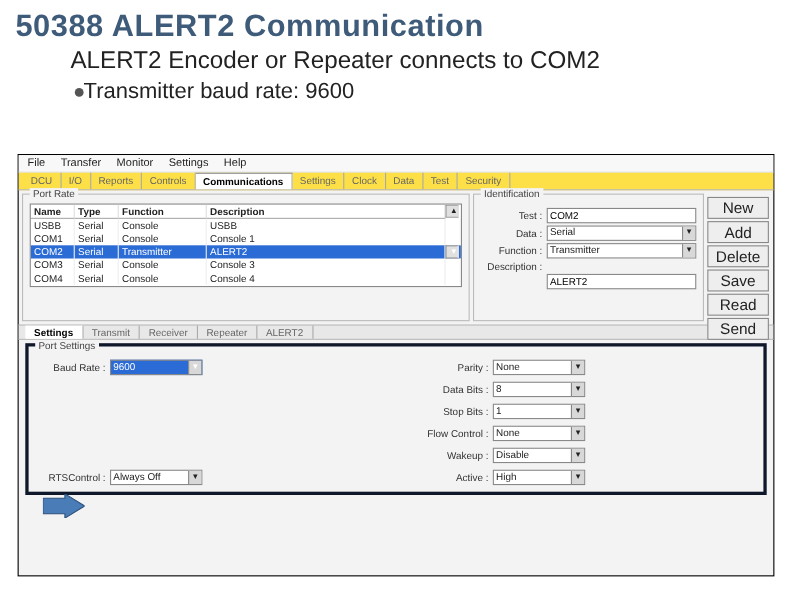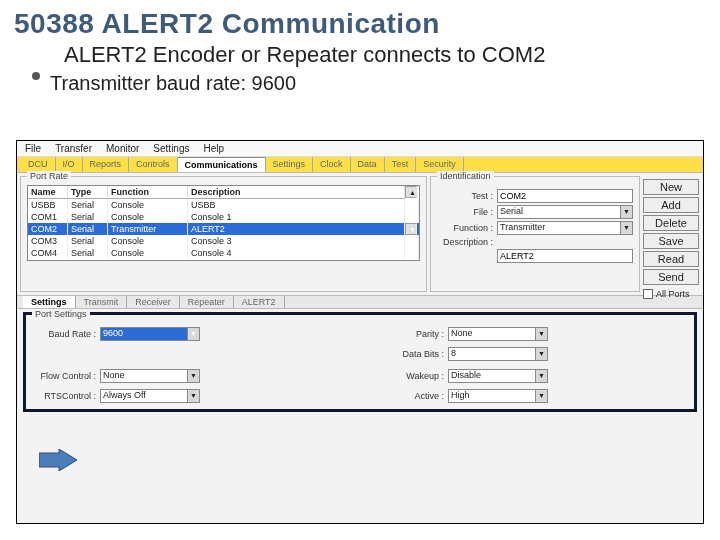--- a/index.html
+++ b/index.html
@@ -1,19 +1,19 @@
 <!DOCTYPE html>
 <html><head>
 <meta charset="utf-8">
 <style>
   * { box-sizing: border-box; margin: 0; padding: 0; }
   body { width: 720px; height: 540px; font-family: "Segoe UI", Tahoma, sans-serif; background: #fff; position: relative; overflow: hidden; }
   .slide-title { font-size: 28px; font-weight: 600; color: #3f5b7a; padding: 8px 14px 0 14px; letter-spacing: 0.5px; }
   .subtitle { font-size: 22px; color: #222; padding: 2px 0 0 64px; }
-  .bullet-row { display: flex; padding: 4px 0 6px 32px; gap: 10px; }
+  .bullet-row { display: flex; align-items: center; padding: 4px 0 6px 68px; }
   .bullet-dot { width: 8px; height: 8px; background: #555; border-radius: 50%; flex-shrink: 0; }
   .bullet-text { font-size: 20px; color: #222; }
   .app-frame { position: absolute; left: 16px; top: 140px; right: 16px; bottom: 16px; border: 1px solid #000; background: #f3f3f3; font-size: 10px; color: #222; }
   .menubar { display: flex; gap: 14px; padding: 2px 8px; background: #f8f8f8; border-bottom: 1px solid #ddd; }
   .menubar span { cursor: default; }
   .tabbar { display: flex; gap: 0; padding: 0 4px; background: #fde047; border-bottom: 1px solid #bbb; font-size: 9px; }
   .tabbar .tab { padding: 2px 7px; border-right: 1px solid #aaa; color: #666; cursor: default; }
   .tabbar .tab.active { background: #fff; color: #000; font-weight: 600; border-top: 1px solid #888; }
   .main-row { display: flex; height: 122px; }
   .port-list-group { flex: 1; border: 1px solid #bbb; margin: 3px; background: #f3f3f3; position: relative; }
@@ -23,29 +23,29 @@
   .pt-head > div { padding: 1px 3px; border-bottom: 1px solid #aaa; border-right: 1px solid #ddd; font-weight: 600; }
   .pt-row > div { padding: 1px 3px; border-right: 1px solid #eee; }
   .pt-row.sel { background: #2a6bd6; color: #fff; }
   .scroll-btn { background: #e0e0e0; border: 1px solid #999; width: 12px; height: 12px; font-size: 7px; text-align: center; line-height: 10px; }
   .ident-group { width: 210px; border: 1px solid #bbb; margin: 3px 3px 3px 0; background: #f3f3f3; position: relative; padding: 10px 6px 4px 6px; }
   .field-row { display: flex; align-items: center; margin: 2px 0; gap: 4px; }
   .field-row .lbl { width: 56px; text-align: right; font-size: 9px; color: #333; }
   .field-row input, .field-row .combo { flex: 1; height: 14px; border: 1px solid #888; background: #fff; font-size: 9px; padding: 0 2px; position: relative; }
   .combo .arrow { position: absolute; right: 0; top: 0; bottom: 0; width: 12px; background: #d8d8d8; border-left: 1px solid #888; text-align: center; line-height: 12px; font-size: 7px; }
   .btn-col { width: 60px; display: flex; flex-direction: column; gap: 2px; padding: 6px 4px 2px 0; }
-  .win-btn { border: 1px solid #888; background: #eee; font-size: 11px; padding: 1px 0; text-align: center; cursor: default; }
+  .win-btn { border: 1px solid #888; background: #eee; font-size: 14px; padding: 1px 0; text-align: center; cursor: default; }
   .chk-row { display: flex; align-items: center; gap: 3px; font-size: 9px; padding-top: 2px; }
   .chk { width: 10px; height: 10px; border: 1px solid #666; background: #fff; }
   .sub-tabbar { display: flex; padding: 0 6px; background: #e8e8e8; font-size: 9px; margin-top: 0; border-top: 1px solid #bbb; border-bottom: 1px solid #bbb; }
   .sub-tabbar .tab { padding: 1px 8px; border-right: 1px solid #aaa; color: #666; }
   .sub-tabbar .tab.active { background: #fff; color: #000; font-weight: 600; }
   .settings-group { border: 3px solid #0f172a; margin: 3px 6px; background: #f3f3f3; position: relative; padding: 10px 6px 4px 6px; display: grid; grid-template-columns: 1fr 1fr; column-gap: 40px; row-gap: 2px; }
   .settings-group .field-row .lbl { width: 64px; }
-  .settings-group .combo { width: 100px; flex: none; }
+  .settings-group .combo { width: 84px; flex: none; }
   .settings-group .combo.sel { background: #2a6bd6; color: #fff; }
   .col2 { grid-column: 2; }
   .col2-title { font-size: 9px; grid-column: 2; color: #444; margin-bottom: 1px; }
   .arrow-indicator { position: absolute; left: 22px; top: 308px; }
   .arrow-indicator svg { display: block; }
 </style>
 </head>
 <body>
 
 <div class="slide-title">50388 ALERT2 Communication</div>
@@ -125,21 +125,21 @@
       </div>
     </div>
 
     <div class="ident-group">
       <div class="group-title">Identification</div>
       <div class="field-row">
         <span class="lbl">Test :</span>
         <input value="COM2" style="">
       </div>
       <div class="field-row">
-        <span class="lbl">File :</span>
+        <span class="lbl">Data :</span>
         <div class="combo"><span>Serial</span><span class="arrow">▼</span></div>
       </div>
       <div class="field-row">
         <span class="lbl">Function :</span>
         <div class="combo"><span>Transmitter</span><span class="arrow">▼</span></div>
       </div>
       <div class="field-row">
         <span class="lbl">Description :</span>
       </div>
       <div class="field-row">
@@ -183,20 +183,24 @@
       <div class="combo"><span>None</span><span class="arrow">▼</span></div>
     </div>
     <div></div>
 
     <div class="field-row">
       <span class="lbl">Data Bits :</span>
       <div class="combo"><span>8</span><span class="arrow">▼</span></div>
     </div>
     <div></div>
 
+    <div class="field-row">
+      <span class="lbl">Stop Bits :</span>
+      <div class="combo"><span>1</span><span class="arrow">▼</span></div>
+    </div>
     <div></div>
 
     <div class="field-row">
       <span class="lbl">Flow Control :</span>
       <div class="combo"><span>None</span><span class="arrow">▼</span></div>
     </div>
     <div class="field-row col2">
       <span class="lbl">Wakeup :</span>
       <div class="combo"><span>Disable</span><span class="arrow">▼</span></div>
     </div>

